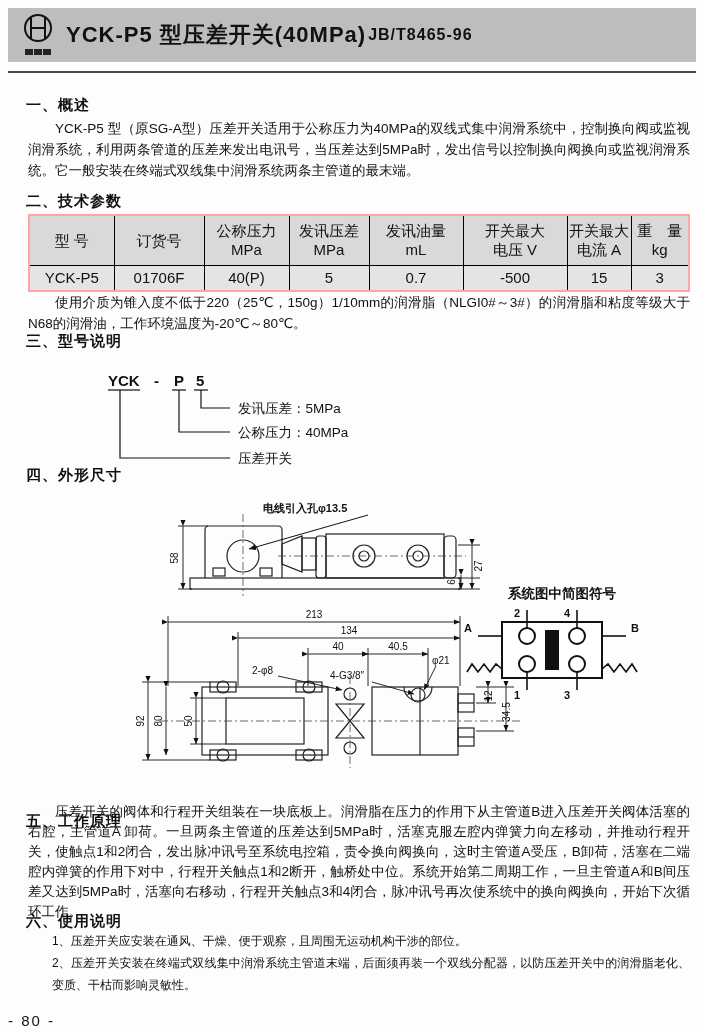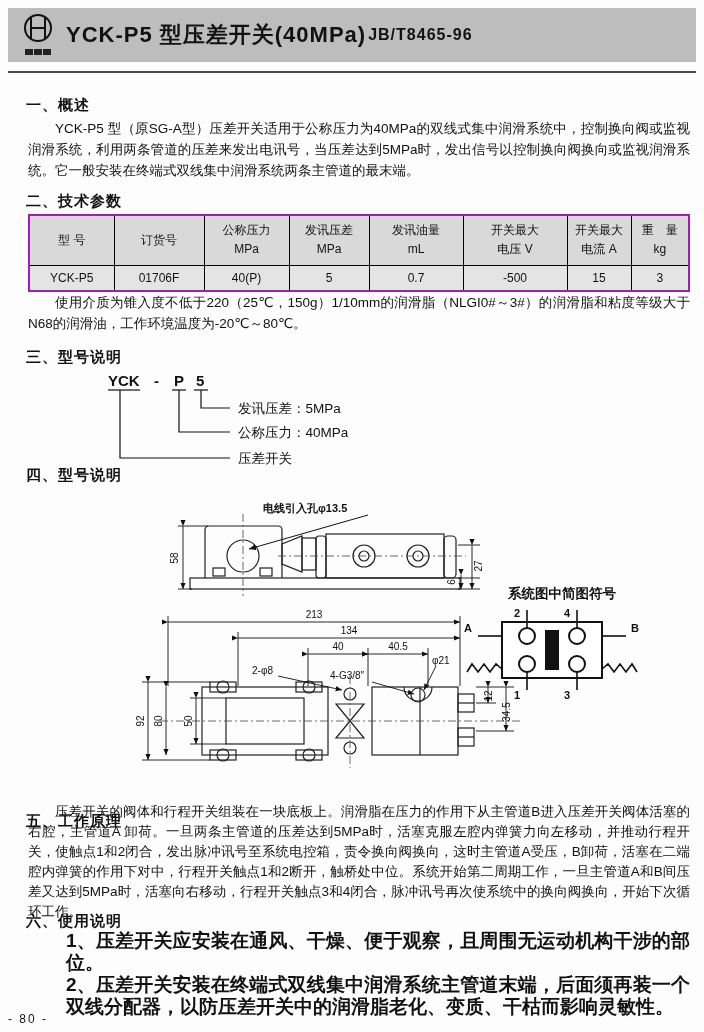--- a/index.html
+++ b/index.html
@@ -24,34 +24,34 @@
   .sec-h { position:absolute; left:26px; font-size:15px; font-weight:bold; letter-spacing:1px;font-family:Liberation Mono, monospace; }
   .para {
     position:absolute; left:28px; width:662px; font-size:13.5px; line-height:21px;
     text-align:justify; text-indent:2em;
   }
 
   
   table.tech {
     position:absolute; left:28px; top:214px; width:660px;
     border-collapse:collapse; table-layout:fixed;
-    border:2px solid #a21caf; font-size:12px;
+    border:2px solid #fca5a5; font-size:15px;
   }
   table.tech th, table.tech td { border:1px solid #000; text-align:center; }
   table.tech th { background:#d9d9d9; font-weight:normal; height:50px; vertical-align:middle; padding:2px 0; }
   table.tech td { background:#e4e4e4; height:26px; }
   .th2:empty { display:none; }
   .th1,.th2 { line-height:19px; }
 
   svg text { font-family:"Liberation Sans","DejaVu Sans",sans-serif; fill:#111; }
   .d-svg { position:absolute; }
 
-  .usage-item { font-size:19px; line-height:22px; text-align:justify; padding-left:2em; text-indent:0;font-weight:bold; }
+  .usage-item { font-size:12px; line-height:22px; text-align:justify; padding-left:2em; text-indent:0; }
   .usage-wrap { position:absolute; left:28px; top:930px; width:662px; }
-  .footer { position:absolute; left:8px; top:1012px; font-size:12px; letter-spacing:2px; }
+  .footer { position:absolute; left:8px; top:1012px; font-size:15px; letter-spacing:2px; }
 </style>
 </head>
 <body>
 
 <div class="page">
 
   <div class="hdr">
     <div class="logo">
       <svg width="34" height="36" viewBox="0 0 34 36">
         <circle cx="17" cy="16" r="13" fill="none" stroke="#111" stroke-width="2"></circle>
@@ -125,21 +125,21 @@
       <td>5</td>
       <td>0.7</td>
       <td>-500</td>
       <td>15</td>
       <td>3</td>
     </tr>
   </tbody>
     </table>
   <div class="para" style="top:292px">使用介质为锥入度不低于220（25℃，150g）1/10mm的润滑脂（NLGI0#～3#）的润滑脂和粘度等级大于N68的润滑油，工作环境温度为-20℃～80℃。</div>
 
-  <div class="sec-h" style="top:348px">三、型号说明</div>
+  <div class="sec-h" style="top:332px">三、型号说明</div>
   <svg class="d-svg" style="left:20px; top:368px" width="650" height="102" viewBox="0 0 650 102">
     <g font-size="15" font-weight="bold" font-family="'DejaVu Sans Mono',monospace">
       <text x="88" y="18">YCK</text>
       <text x="134" y="18">-</text>
       <text x="154" y="18">P</text>
       <text x="176" y="18">5</text>
     </g>
     <g stroke="#111" stroke-width="1.2" fill="none">
       <line x1="88" y1="22" x2="120" y2="22"></line>
       <line x1="152" y1="22" x2="166" y2="22"></line>
@@ -148,21 +148,21 @@
       <polyline points="159,22 159,64 210,64"></polyline>
       <polyline points="100,22 100,90 210,90"></polyline>
     </g>
     <g font-size="13.5">
       <text x="218" y="45">发讯压差：5MPa</text>
       <text x="218" y="69">公称压力：40MPa</text>
       <text x="218" y="95">压差开关</text>
     </g>
   </svg>
 
-  <div class="sec-h" style="top:466px">四、型号说明</div>
+  <div class="sec-h" style="top:466px">四、外形尺寸</div>
   <svg class="d-svg" style="left:20px; top:486px" width="670" height="298" viewBox="0 0 670 298">
     <defs>
       <marker id="ar" markerWidth="8" markerHeight="8" refX="7" refY="3" orient="auto">
         <path d="M0,0 L7,3 L0,6 Z" fill="#111"></path>
       </marker>
     </defs>
 
     <g stroke="#222" stroke-width="1.2" fill="none">
       <rect x="170" y="92" width="270" height="11"></rect>
       <path d="M185,92 L185,44 Q185,40 189,40 L258,40 Q262,40 262,44 L262,92"></path>

